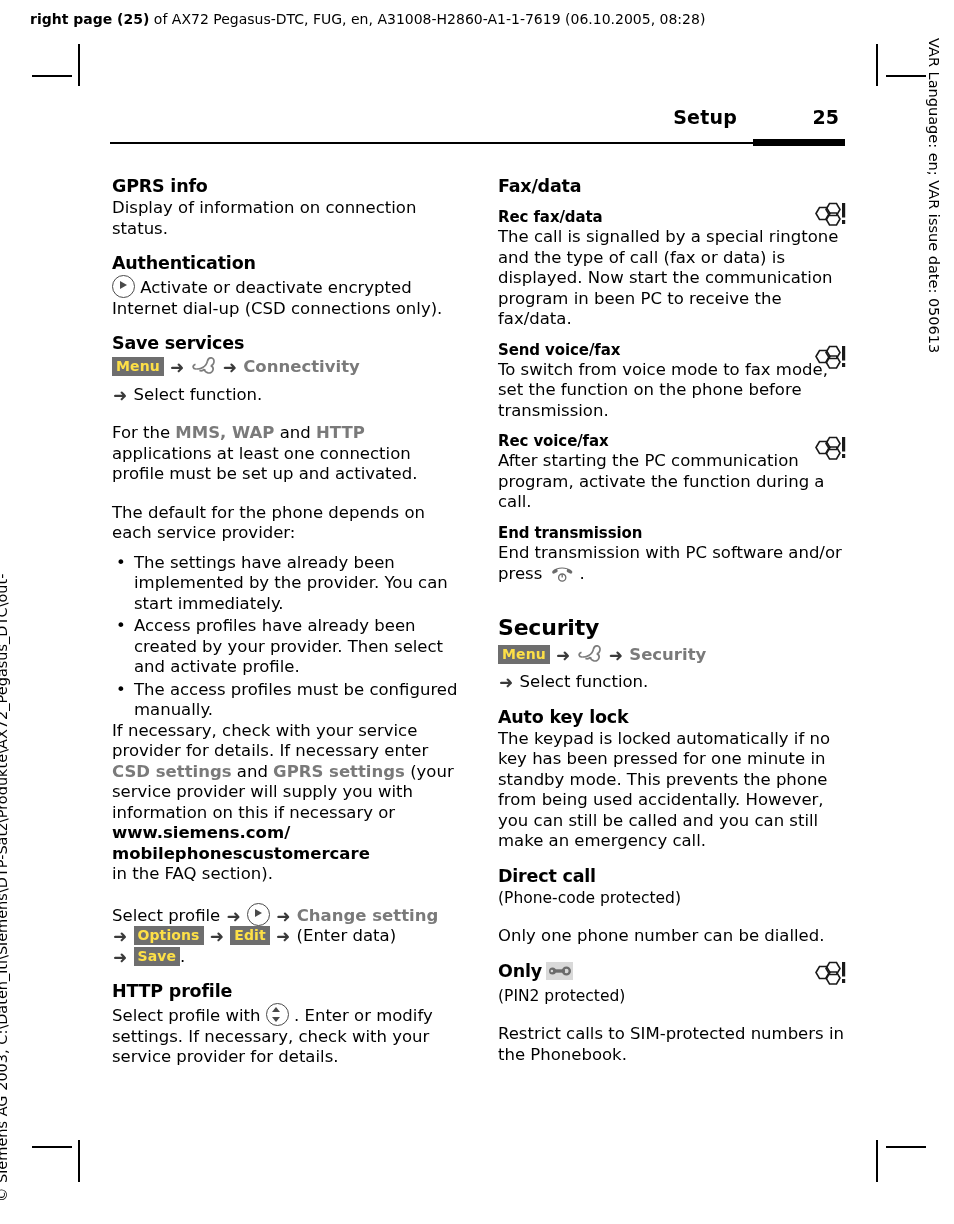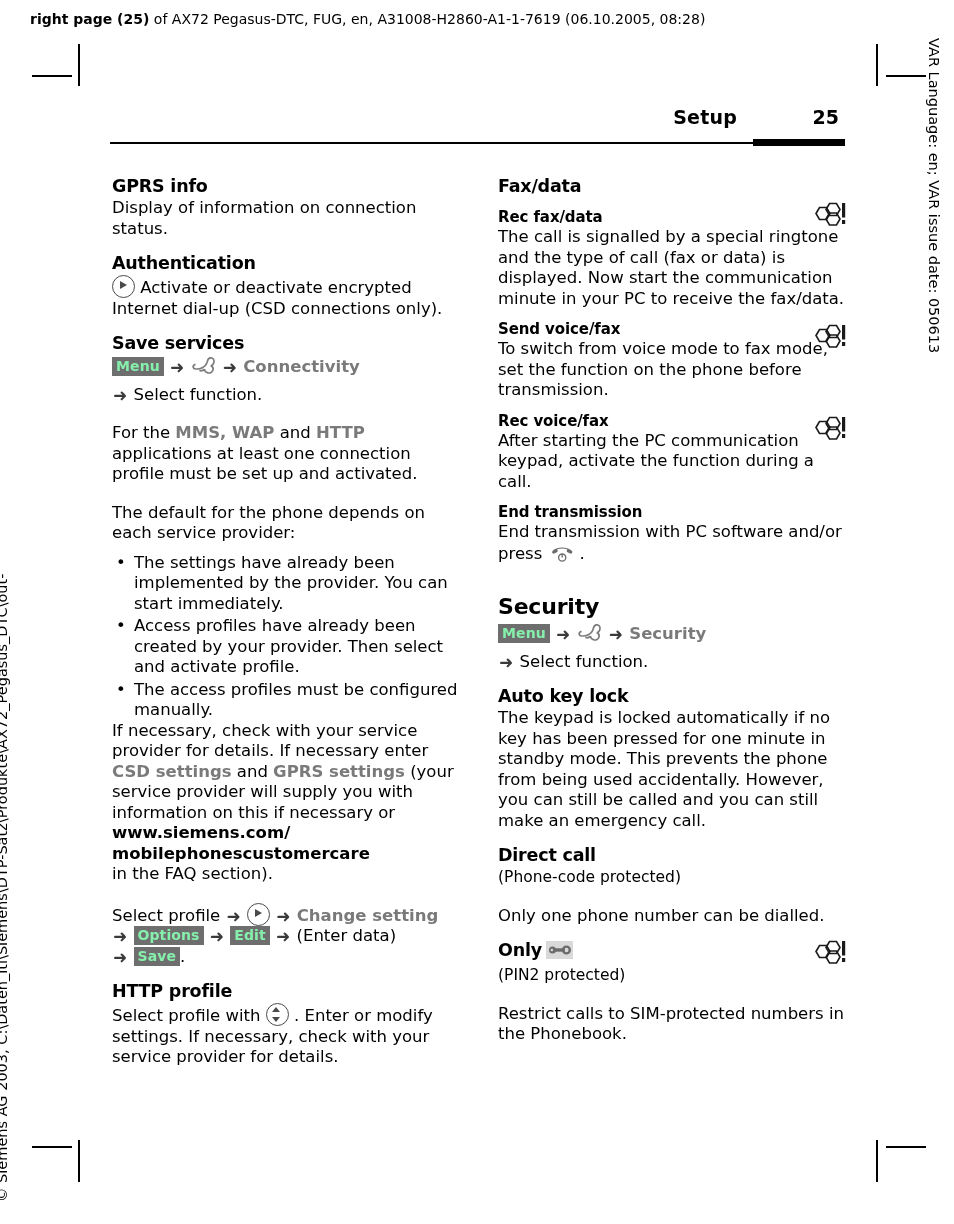--- a/index.html
+++ b/index.html
@@ -185,21 +185,21 @@
     color: #7a7a7a;
     font-weight: bold;
   }
   .b { font-weight: normal; }
   .url-bold { font-weight: bold; }
 
   
   .softkey {
     display: inline-block;
     background: #6e6e6e;
-    color: #86efac;
+    color: #fde047;
     font-weight: bold;
     font-size: 14px;
     line-height: 16px;
     padding: 1px 4px 2px 4px;
     vertical-align: 1px;
     letter-spacing: .1px;
   }
 
   .arrow {
     display: inline-block;
@@ -370,21 +370,21 @@
           <g fill="none" stroke="#1a1a1a" stroke-width="1.6">
             <polygon points="6,11.5 9.5,5.5 16.5,5.5 20,11.5 16.5,17.5 9.5,17.5"></polygon>
             <polygon points="16,7.5 19.5,1.5 26.5,1.5 30,7.5 26.5,13.5 19.5,13.5"></polygon>
             <polygon points="16,17 19.5,11 26.5,11 30,17 26.5,23 19.5,23"></polygon>
           </g>
           <rect x="32" y="1" width="3.2" height="14.5" fill="#1a1a1a"></rect>
           <rect x="32" y="18" width="3.2" height="4" fill="#1a1a1a"></rect>
         </svg>
       </span>
     </div>
-    <p class="body tight">The call is signalled by a special ringtone and the type of call (fax or data) is displayed. Now start the communication minute in your PC to receive the fax/data.</p>
+    <p class="body tight">The call is signalled by a special ringtone and the type of call (fax or data) is displayed. Now start the communication program in been PC to receive the fax/data.</p>
 
     <div class="hdr-row">
       <h4 class="mini-title">Send voice/fax</h4>
       <span class="netflag" style="position:absolute; right:0; top:4px;">
         <svg width="36" height="30" viewBox="0 0 36 30" aria-hidden="true">
           <g fill="none" stroke="#1a1a1a" stroke-width="1.6">
             <polygon points="6,11.5 9.5,5.5 16.5,5.5 20,11.5 16.5,17.5 9.5,17.5"></polygon>
             <polygon points="16,7.5 19.5,1.5 26.5,1.5 30,7.5 26.5,13.5 19.5,13.5"></polygon>
             <polygon points="16,17 19.5,11 26.5,11 30,17 26.5,23 19.5,23"></polygon>
           </g>
@@ -402,21 +402,21 @@
           <g fill="none" stroke="#1a1a1a" stroke-width="1.6">
             <polygon points="6,11.5 9.5,5.5 16.5,5.5 20,11.5 16.5,17.5 9.5,17.5"></polygon>
             <polygon points="16,7.5 19.5,1.5 26.5,1.5 30,7.5 26.5,13.5 19.5,13.5"></polygon>
             <polygon points="16,17 19.5,11 26.5,11 30,17 26.5,23 19.5,23"></polygon>
           </g>
           <rect x="32" y="1" width="3.2" height="14.5" fill="#1a1a1a"></rect>
           <rect x="32" y="18" width="3.2" height="4" fill="#1a1a1a"></rect>
         </svg>
       </span>
     </div>
-    <p class="body tight"><span>After starting the PC communication keypad, activate the function </span><span class="b">during</span><span> a call.</span></p>
+    <p class="body tight"><span>After starting the PC communication program, activate the function </span><span class="b">during</span><span> a call.</span></p>
 
     <h4 class="mini-title">End transmission</h4>
     <p class="body tight"><span>End transmission with PC software and/or press </span><span class="endcall-icon">
       <svg width="26" height="20" viewBox="0 0 26 20" aria-hidden="true">
         <path d="M2.5 8.0 C6 3.2 18 3.2 22 8.0 C23 9.3 21.6 11.2 20.2 10.5 L17.6 9.2 C16.9 8.9 16.6 8.2 16.8 7.5 L17.1 6.3 C13.8 5.2 10.5 5.2 7.2 6.3 L7.6 7.5 C7.8 8.2 7.5 8.9 6.8 9.2 L4.2 10.5 C2.8 11.2 1.5 9.3 2.5 8.0 Z" fill="#6b6b6b"></path>
         <circle cx="12.2" cy="14.6" r="3.6" fill="none" stroke="#6b6b6b" stroke-width="1.3"></circle>
         <line x1="12.2" y1="11.6" x2="12.2" y2="14.4" stroke="#6b6b6b" stroke-width="1.3"></line>
       </svg>
     </span><span>.</span></p>
 

